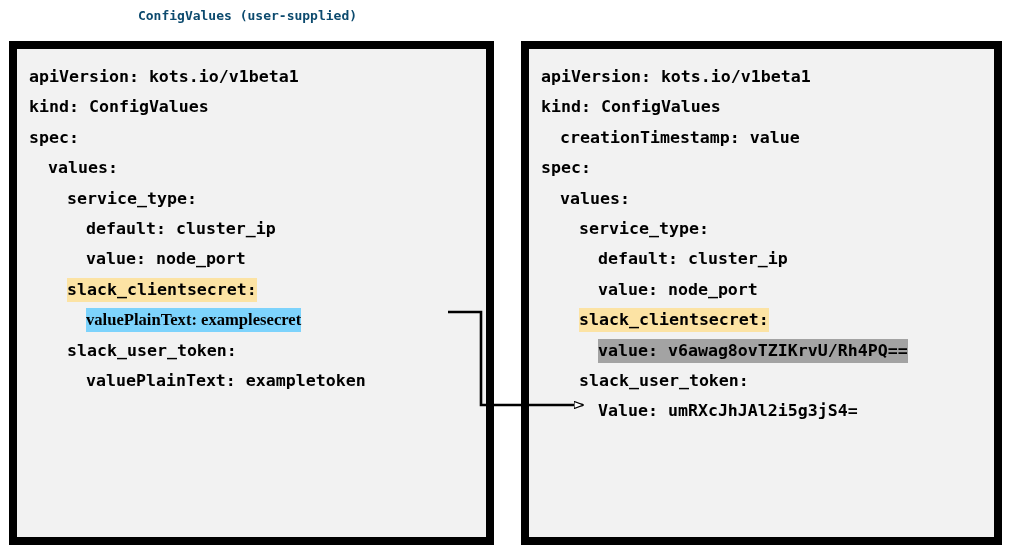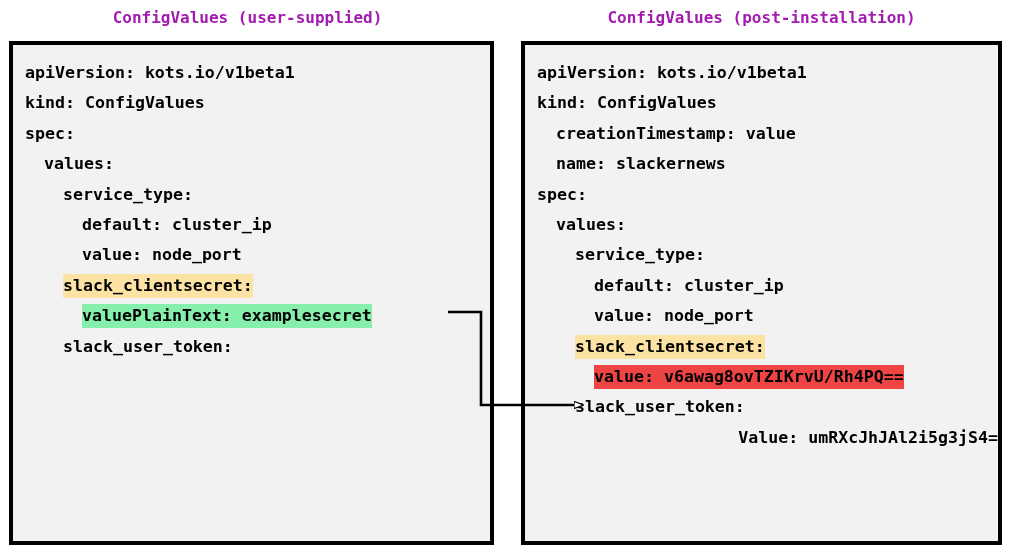--- a/index.html
+++ b/index.html
@@ -21,32 +21,32 @@
     box-sizing: border-box;
   }
 
   .panel-title {
     position: absolute;
     top: 0;
     left: 0;
     width: 100%;
     text-align: center;
     font-family: "DejaVu Sans Mono", "Liberation Mono", monospace;
-    font-size: 16px;
+    font-size: 13px;
     font-weight: bold;
-    color: #a21caf;
+    color: #0c4a6e;
     letter-spacing: 0px;
     white-space: nowrap;
   }
 
   .code-box {
     position: absolute;
     box-sizing: border-box;
     background: #f2f2f2;
-    border: 4px solid #0f172a;
+    border: 8px solid #0f172a;
     overflow: hidden;
   }
 
   .code-lines {
     position: absolute;
     top: 13px;
     left: 12px;
     right: 0;
   }
 
@@ -88,43 +88,42 @@
   <div class="code-box" style="left: 0px; top: 41px; width: 485px; height: 504px; background: rgb(242, 242, 242); border-color: rgb(0, 0, 0);">
     <div class="code-lines" id="lines-0">
         <div class="code-line" style="padding-left: 0px;"><span class="seg">apiVersion: kots.io/v1beta1</span></div>
         <div class="code-line" style="padding-left: 0px;"><span class="seg">kind: ConfigValues</span></div>
         <div class="code-line" style="padding-left: 0px;"><span class="seg">spec:</span></div>
         <div class="code-line" style="padding-left: 19px;"><span class="seg">values:</span></div>
         <div class="code-line" style="padding-left: 38px;"><span class="seg">service_type:</span></div>
         <div class="code-line" style="padding-left: 57px;"><span class="seg">default: cluster_ip</span></div>
         <div class="code-line" style="padding-left: 57px;"><span class="seg">value: node_port</span></div>
         <div class="code-line hl" style="padding-left: 38px;"><span class="seg" style="background: rgb(252, 227, 164);">slack_clientsecret:</span></div>
-        <div class="code-line hl" style="padding-left: 57px;"><span class="seg" style="background: #86efac;">valuePlainText: examplesecret</span></div>
+        <div class="code-line hl" style="padding-left: 57px;"><span class="seg" style="background: #7dd3fc; font-family: Liberation Serif, serif;">valuePlainText: examplesecret</span></div>
         <div class="code-line" style="padding-left: 38px;"><span class="seg">slack_user_token:</span></div>
+        <div class="code-line" style="padding-left: 57px;"><span class="seg">valuePlainText: exampletoken</span></div>
       </div>
   </div>
 </div>
 
 <div class="panel" style="left:521px; top:0px; width:481px; height:559px;">
-  <div class="panel-title" style="top:8px; left:0px; width:481px;">ConfigValues (post-installation)</div>
   <div class="code-box" style="left: 0px; top: 41px; width: 481px; height: 504px; background: rgb(242, 242, 242); border-color: rgb(0, 0, 0);">
     <div class="code-lines" id="lines-1">
         <div class="code-line" style="padding-left: 0px;"><span class="seg">apiVersion: kots.io/v1beta1</span></div>
         <div class="code-line" style="padding-left: 0px;"><span class="seg">kind: ConfigValues</span></div>
         <div class="code-line" style="padding-left: 19px;"><span class="seg">creationTimestamp: value</span></div>
-        <div class="code-line" style="padding-left: 19px;"><span class="seg">name: slackernews</span></div>
         <div class="code-line" style="padding-left: 0px;"><span class="seg">spec:</span></div>
         <div class="code-line" style="padding-left: 19px;"><span class="seg">values:</span></div>
         <div class="code-line" style="padding-left: 38px;"><span class="seg">service_type:</span></div>
         <div class="code-line" style="padding-left: 57px;"><span class="seg">default: cluster_ip</span></div>
         <div class="code-line" style="padding-left: 57px;"><span class="seg">value: node_port</span></div>
         <div class="code-line hl" style="padding-left: 38px;"><span class="seg" style="background: rgb(252, 227, 164);">slack_clientsecret:</span></div>
-        <div class="code-line hl" style="padding-left: 57px;"><span class="seg" style="background: #ef4444;">value: v6awag8ovTZIKrvU/Rh4PQ==</span></div>
+        <div class="code-line hl" style="padding-left: 57px;"><span class="seg" style="background: #a3a3a3;">value: v6awag8ovTZIKrvU/Rh4PQ==</span></div>
         <div class="code-line" style="padding-left: 38px;"><span class="seg">slack_user_token:</span></div>
-        <div class="code-line" style="padding-left: 57px; text-align: right;"><span class="seg">Value: umRXcJhJAl2i5g3jS4=</span></div>
+        <div class="code-line" style="padding-left: 57px;"><span class="seg">Value: umRXcJhJAl2i5g3jS4=</span></div>
       </div>
   </div>
 </div>
 
 <svg class="connector" viewBox="0 0 1019 559" width="1019" height="559" xmlns="http://www.w3.org/2000/svg">
   <defs>
     <marker id="arrowOpen" markerWidth="10" markerHeight="8" refX="9" refY="4" orient="auto" markerUnits="userSpaceOnUse">
       <path d="M0,0.4 L9.4,4 L0,7.6 Z" fill="#ffffff" stroke="#000000" stroke-width="1.2"></path>
     </marker>
   </defs>

